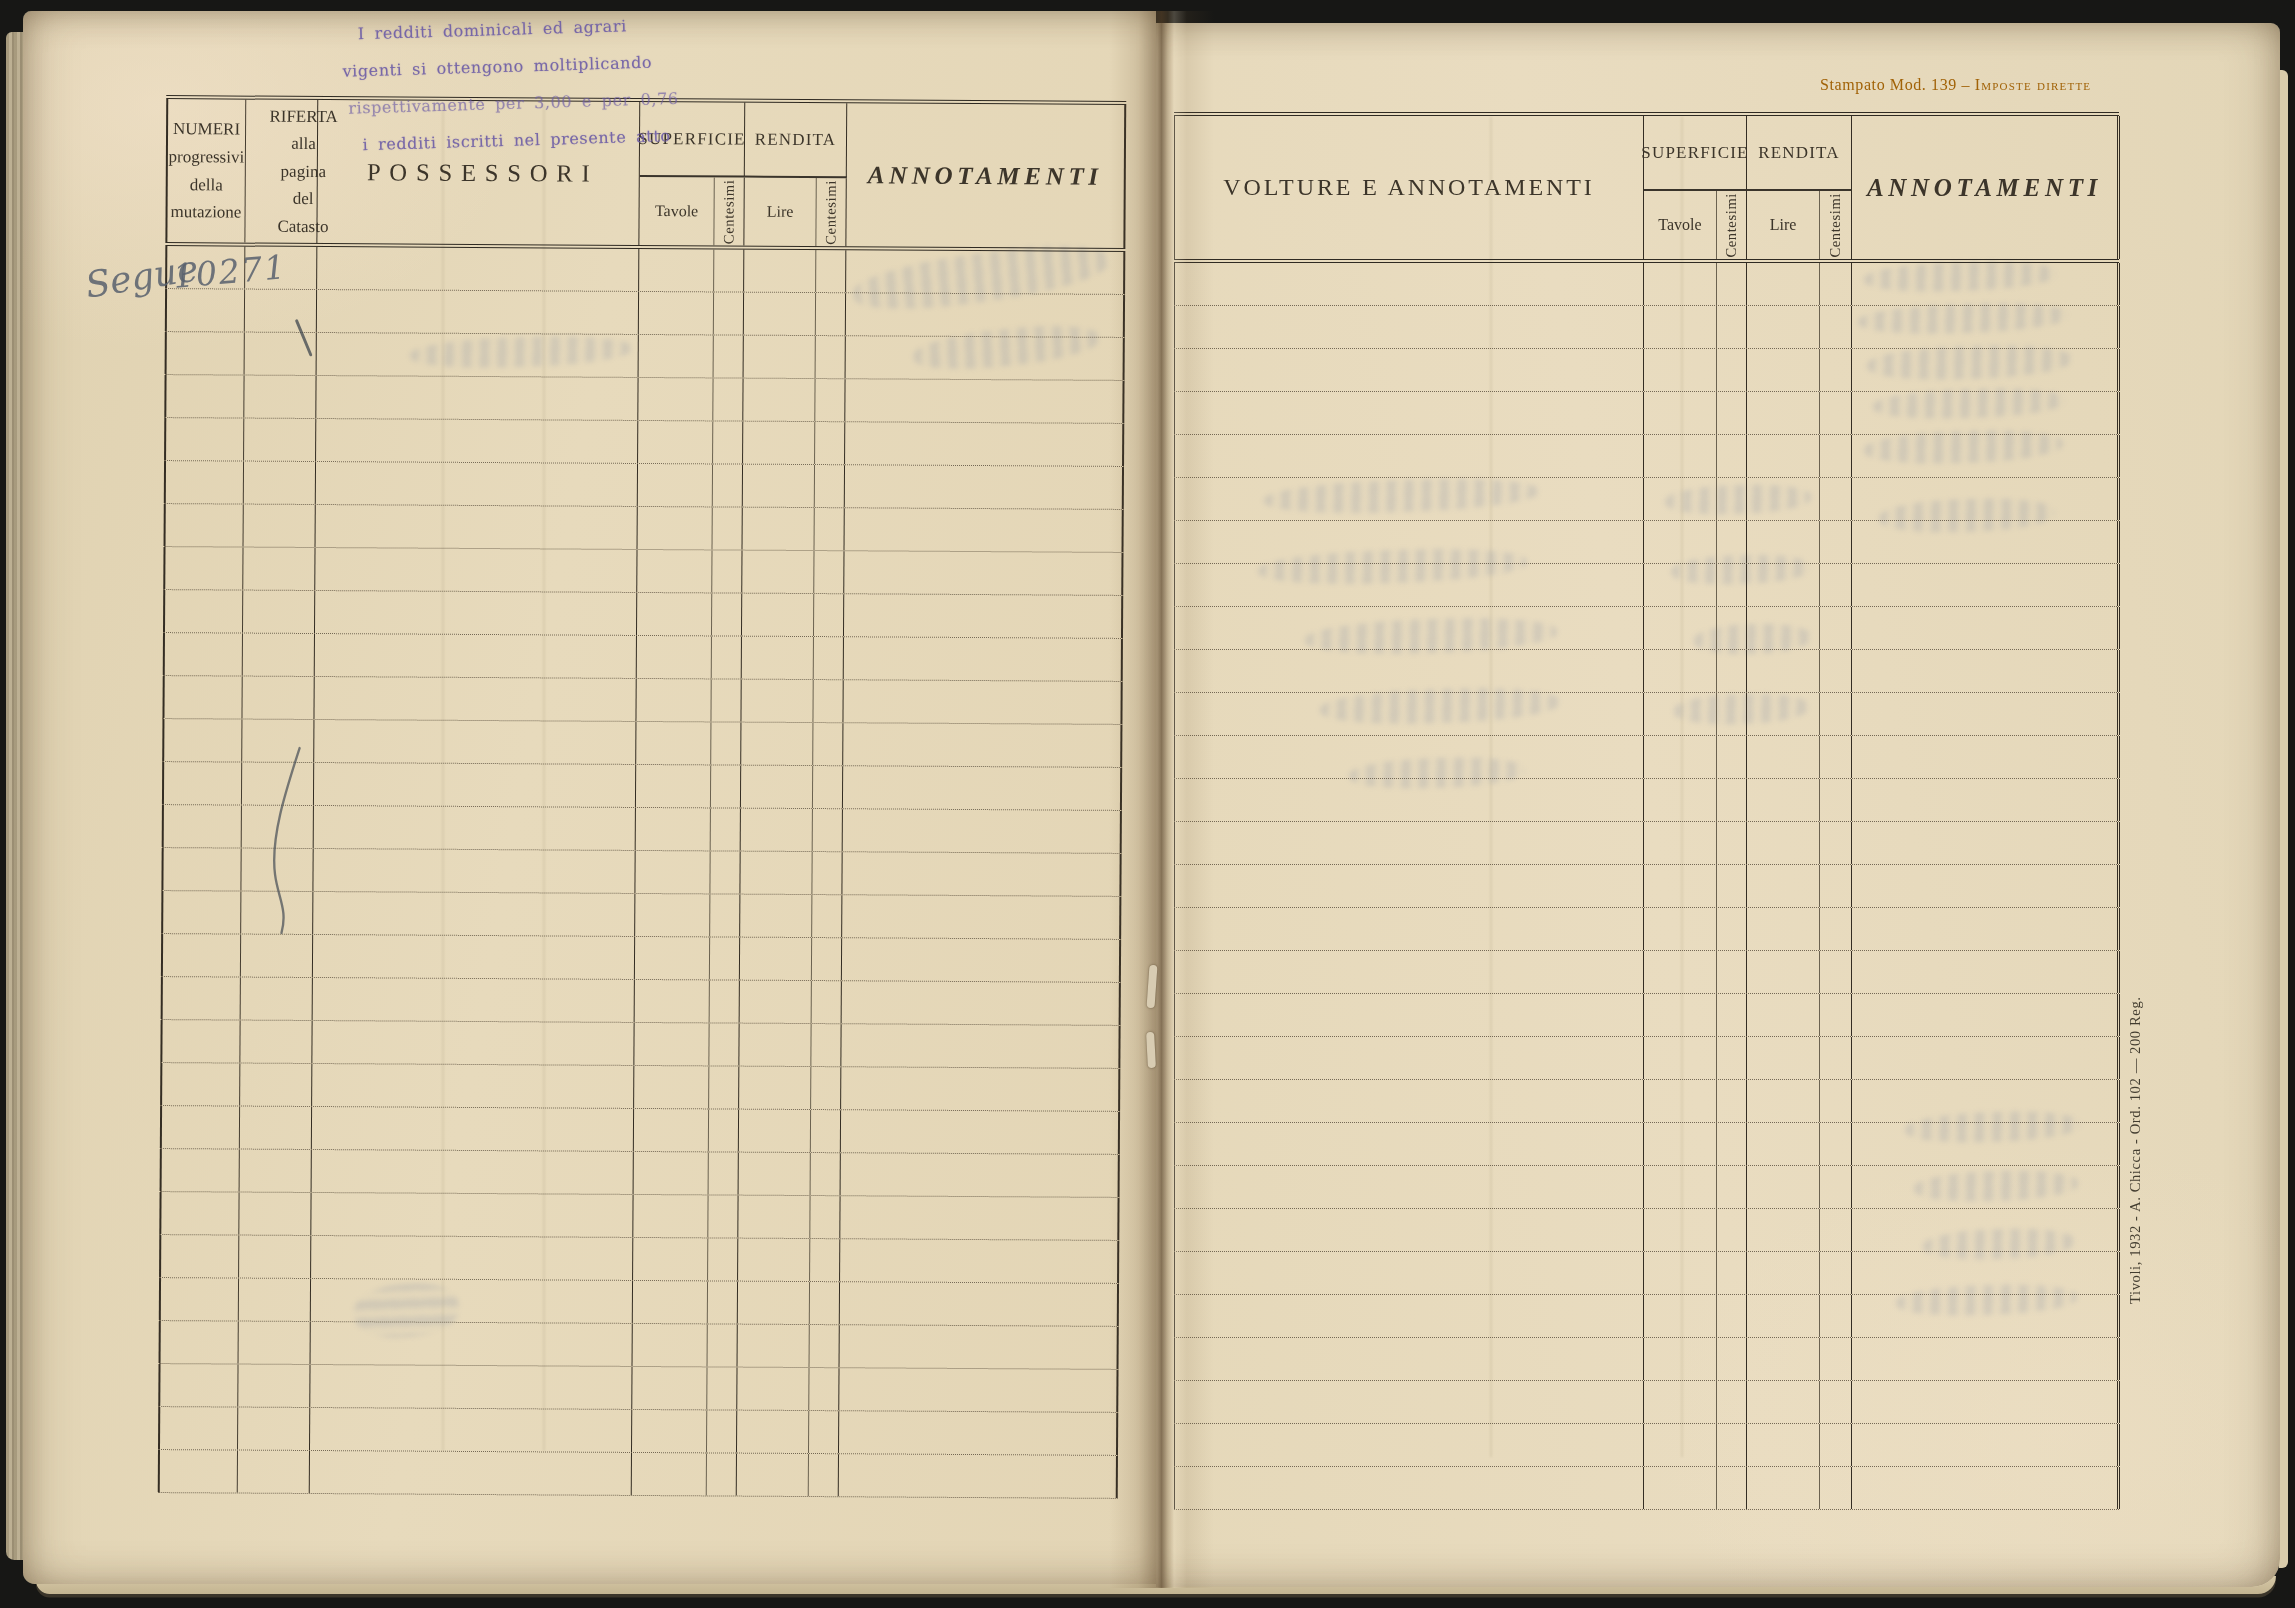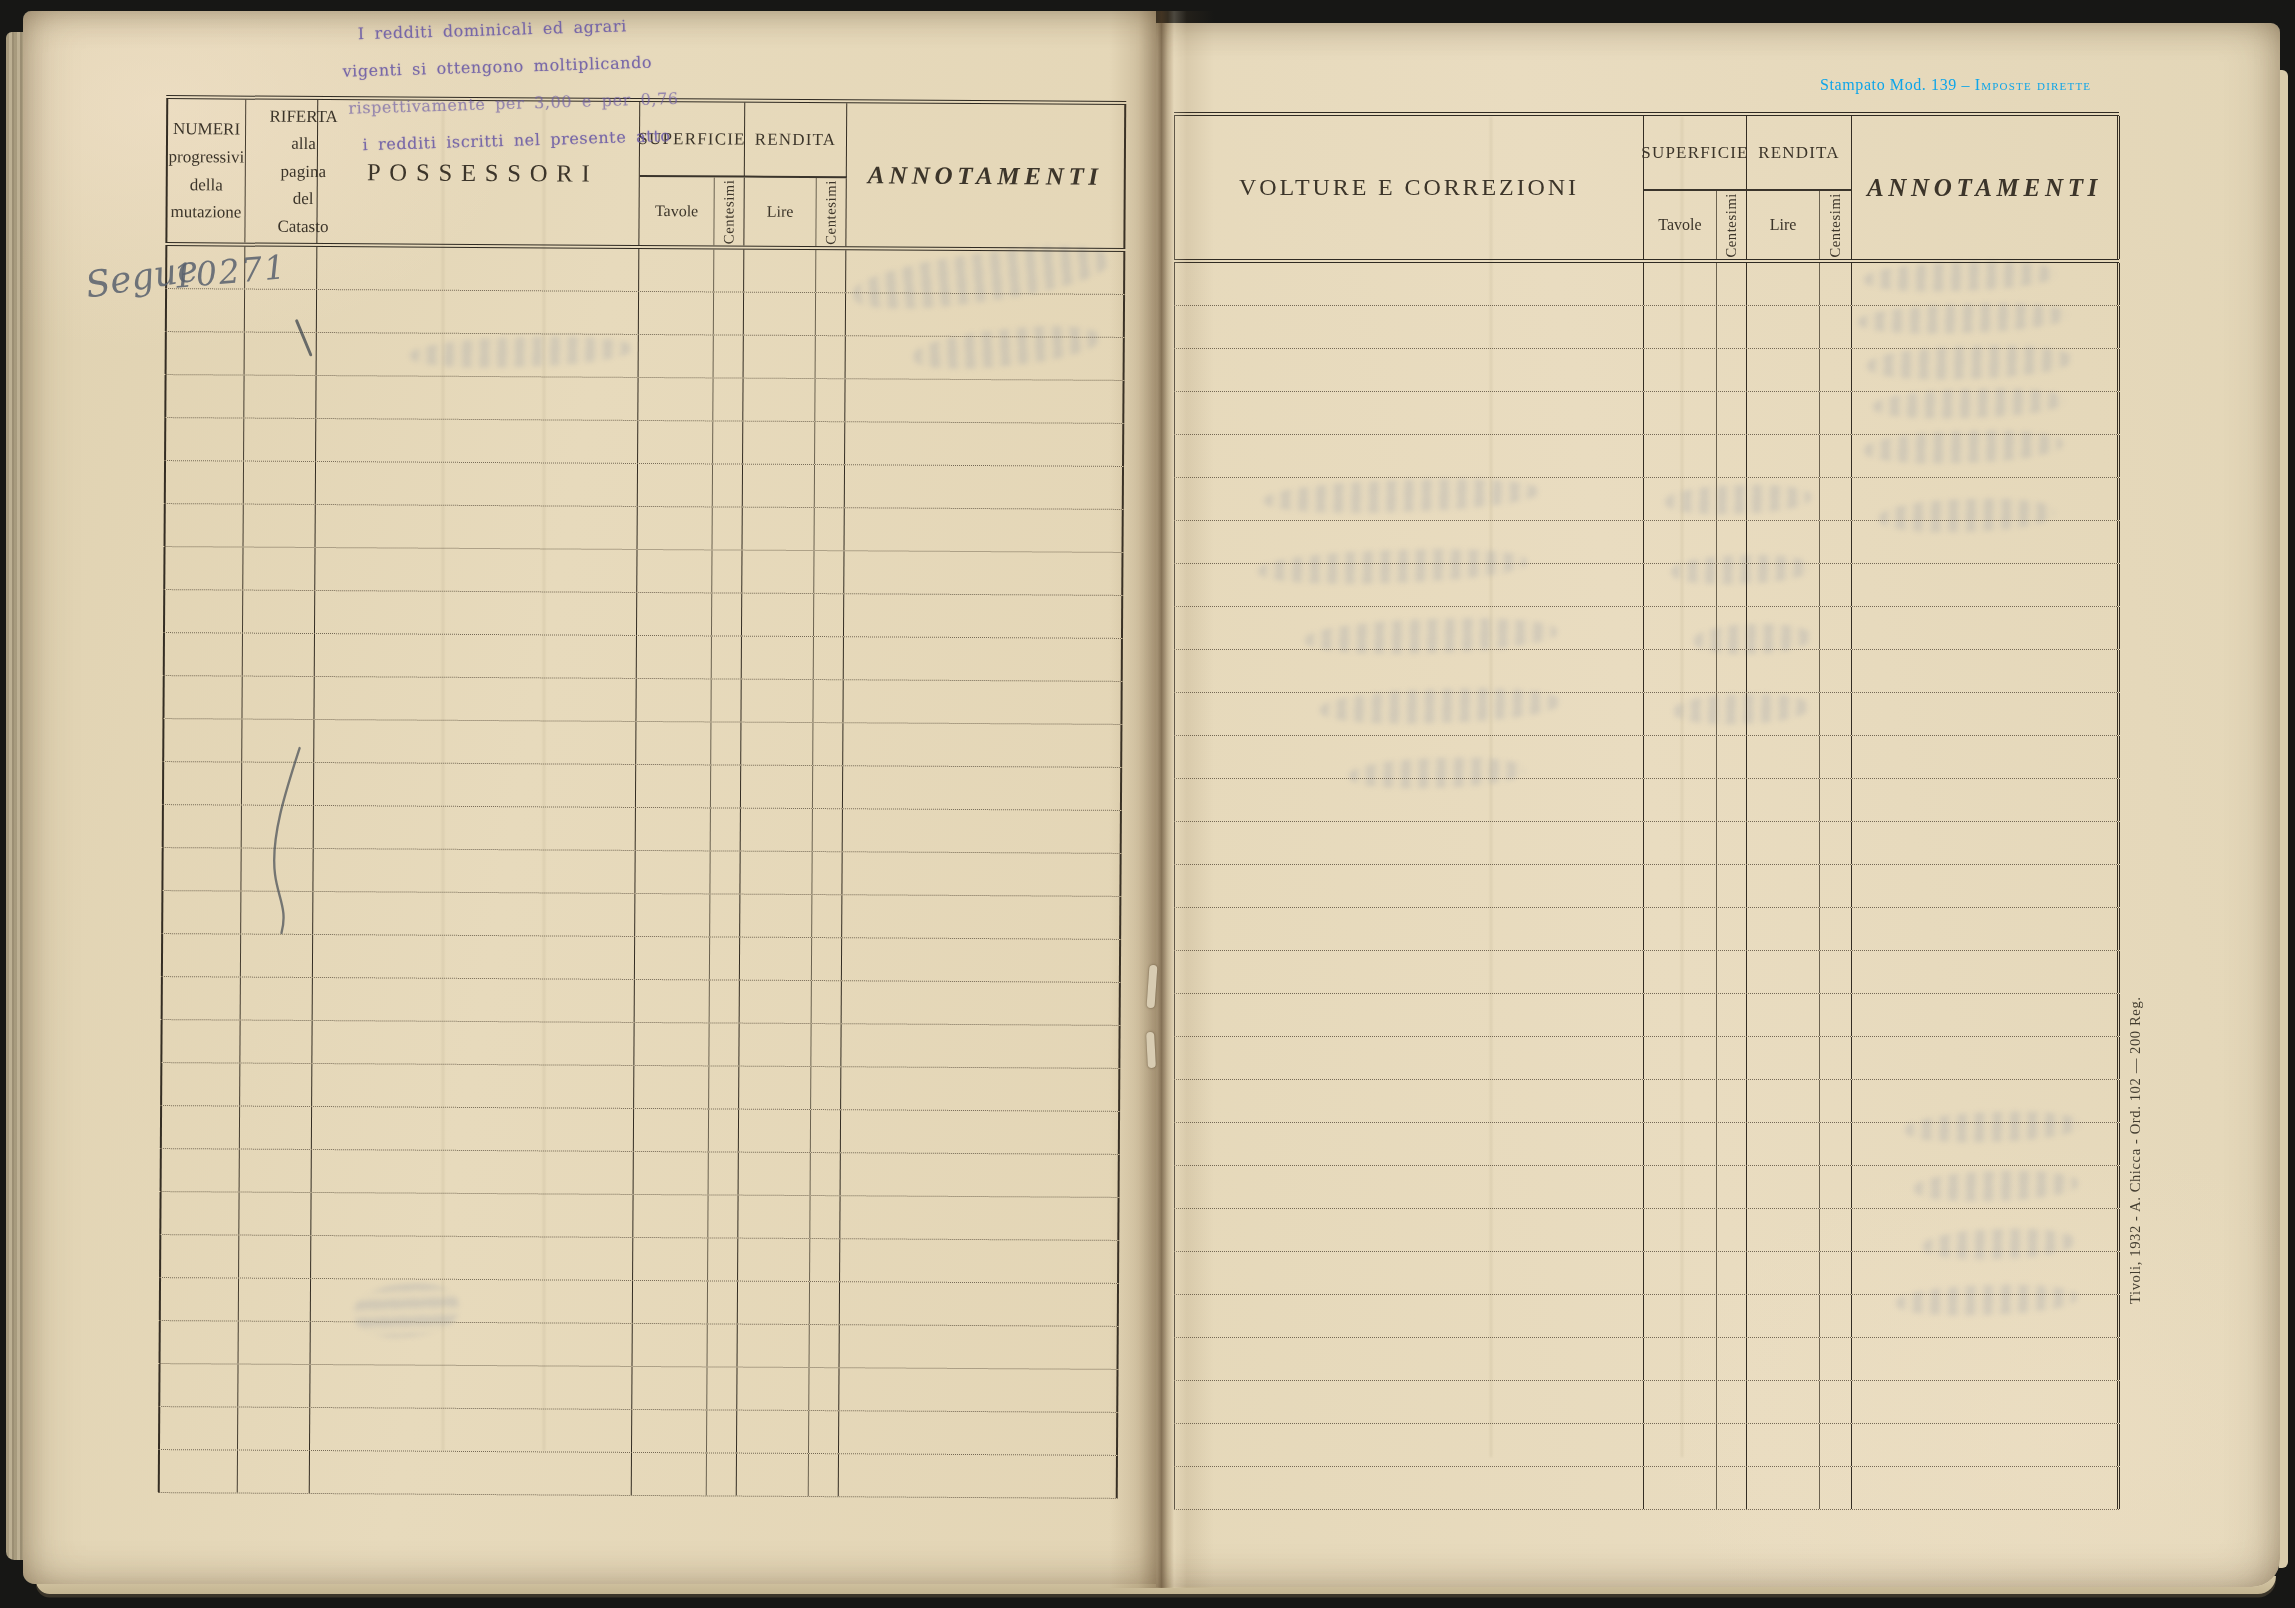--- a/index.html
+++ b/index.html
@@ -85,21 +85,21 @@
   .h-pos{font-size:24.6px;letter-spacing:8.8px;padding-left:8.8px;}
   .h-vol{font-size:24px;letter-spacing:2.9px;}
   .h-grp{font-size:17px;letter-spacing:1.2px;border-bottom:2.9px double #3a342b;}
   .h-sub{font-size:16px;}
   .h-vert{writing-mode:vertical-rl;transform:rotate(180deg);font-size:14.6px;letter-spacing:0.6px;
           margin:auto;}
   .h-ann{font-style:italic;font-weight:600;font-size:25px;letter-spacing:4.7px;}
 
   
   .print-ref{position:absolute;left:1820px;top:76px;width:269px;z-index:7;text-align:right;
-    color:#0ea5e9;font-size:16px;letter-spacing:0.6px;white-space:nowrap;}
+    color:#a16207;font-size:16px;letter-spacing:0.6px;white-space:nowrap;}
   .print-ref .sc{font-variant:small-caps;letter-spacing:1.2px;}
   .imprint{position:absolute;left:2127px;top:988px;height:316px;z-index:7;color:#433d30;
     writing-mode:vertical-rl;transform:rotate(180deg);font-size:14.6px;letter-spacing:0.6px;
     white-space:nowrap;}
 
   
   .stamp{position:absolute;left:342px;top:16.4px;width:328px;height:152px;z-index:9;
     transform:rotate(-1.7deg);color:rgba(110,94,166,.88);
     font-family:"DejaVu Serif", serif;font-size:16px;letter-spacing:0.6px;word-spacing:4.1px;
     text-shadow:0 0 1.2px rgba(110,94,166,.45);pointer-events:none;}
@@ -478,21 +478,21 @@
           <div class="cell c5"></div>
           <div class="cell c6"></div>
           <div class="cell c7"></div>
           <div class="cell c8"></div>
         </div>
       </div>
   </div>
 
   <div class="reg-table r-table">
     <div class="thead">
-      <div class="hcell h-vol span2 r1" style="grid-column:1;">VOLTURE E CORREZIONI</div>
+      <div class="hcell h-vol span2 r1" style="grid-column:1;">VOLTURE E ANNOTAMENTI</div>
       <div class="hcell h-grp r3" style="grid-column:2/4;grid-row:1;">SUPERFICIE</div>
       <div class="hcell h-grp r5" style="grid-column:4/6;grid-row:1;">RENDITA</div>
       <div class="hcell h-ann span2 r6" style="grid-column:6;">ANNOTAMENTI</div>
       <div class="hcell h-sub r2" style="grid-column:2;grid-row:2;">Tavole</div>
       <div class="hcell r3" style="grid-column:3;grid-row:2;">
           <span class="h-vert">Centesimi</span>
         </div>
       <div class="hcell h-sub r4" style="grid-column:4;grid-row:2;">Lire</div>
       <div class="hcell r5" style="grid-column:5;grid-row:2;">
           <span class="h-vert">Centesimi</span>

